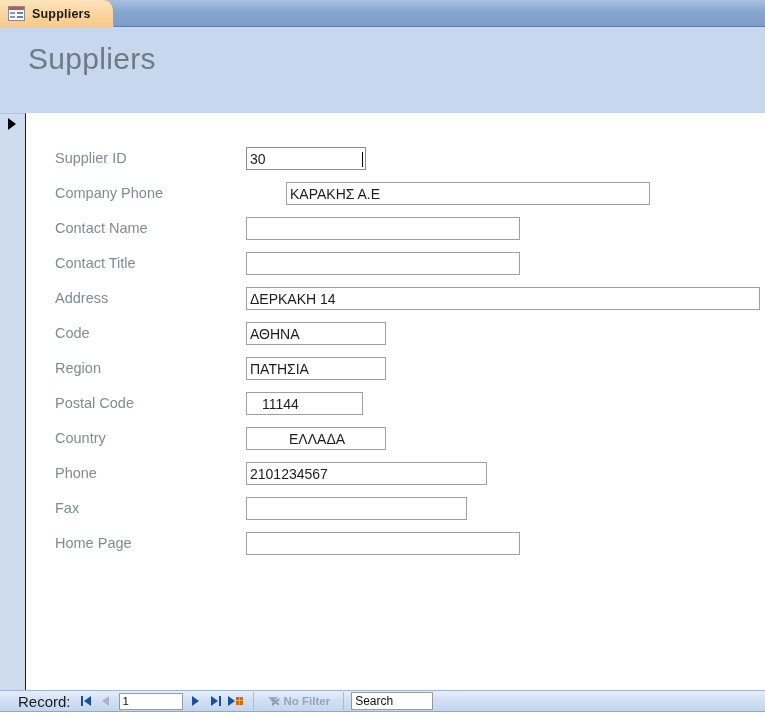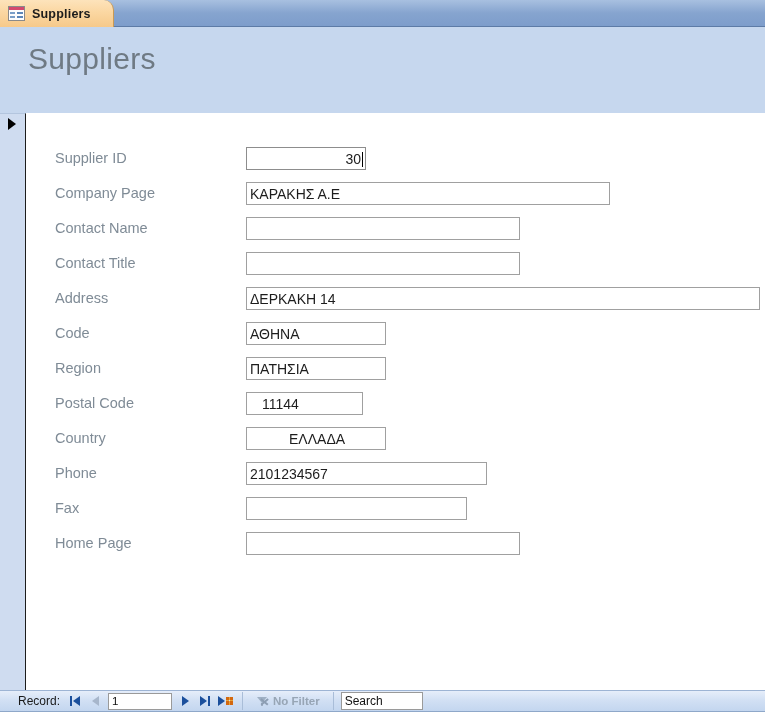--- a/index.html
+++ b/index.html
@@ -152,21 +152,21 @@
     box-sizing: border-box;
     font-size: 14px;
     color: #1d1d1d;
     padding: 1px 3px 0 3px;
     display: flex;
     align-items: center;
     overflow: hidden;
     white-space: nowrap;
   }
   .f-box.num { justify-content: flex-end; padding-right: 2px; }
-  .f-box.focused { border-color: #8d8d8d; }
+  .f-box.focused { border-color: #8d8d8d; justify-content: space-between; }
   .caret {
     display: inline-block;
     width: 1px;
     height: 15px;
     background: #000;
     margin-left: 1px;
   }
 
   
   .navbar {
@@ -177,21 +177,21 @@
     border-top: 1px solid #9db4d4;
     border-bottom: 1px solid #8fa8c9;
     box-sizing: border-box;
     display: flex;
     align-items: center;
     font-size: 11.5px;
     color: #16335c;
   }
   .nav-pad { width: 6px; }
   .nav-text {
-    font-size: 12px;
+    font-size: 15px;
     color: #1a1a1a;
     margin-right: 5px;
     white-space: nowrap;
     padding-left: 12px;
   }
   .nav-btn {
     width: 20px; height: 20px;
     display: flex; align-items: center; justify-content: center;
     cursor: default;
     background: transparent;
@@ -305,22 +305,22 @@
   </div>
   <div class="fields">
       <div class="field-row" style="top: 34px;">
         <span class="f-label">Supplier ID</span>
         <div class="f-box num focused" style="width: 120px;">
           <span>30</span>
           <span class="caret"></span>
         </div>
       </div>
       <div class="field-row" style="top: 69px;">
-        <span class="f-label">Company Page</span>
-        <div class="f-box" style="width: 364px;">
+        <span class="f-label">Company Phone</span>
+        <div class="f-box" style="width: 364px; margin-left: 40px;">
           <span>ΚΑΡΑΚΗΣ Α.Ε</span>
         </div>
       </div>
       <div class="field-row" style="top: 104px;">
         <span class="f-label">Contact Name</span>
         <div class="f-box" style="width: 274px;">
           <span></span>
         </div>
       </div>
       <div class="field-row" style="top: 139px;">

